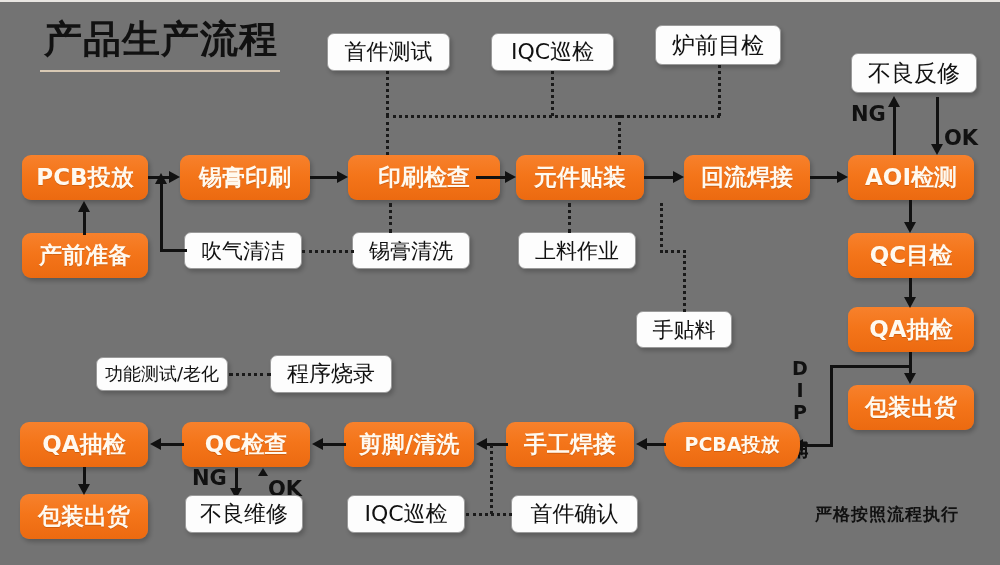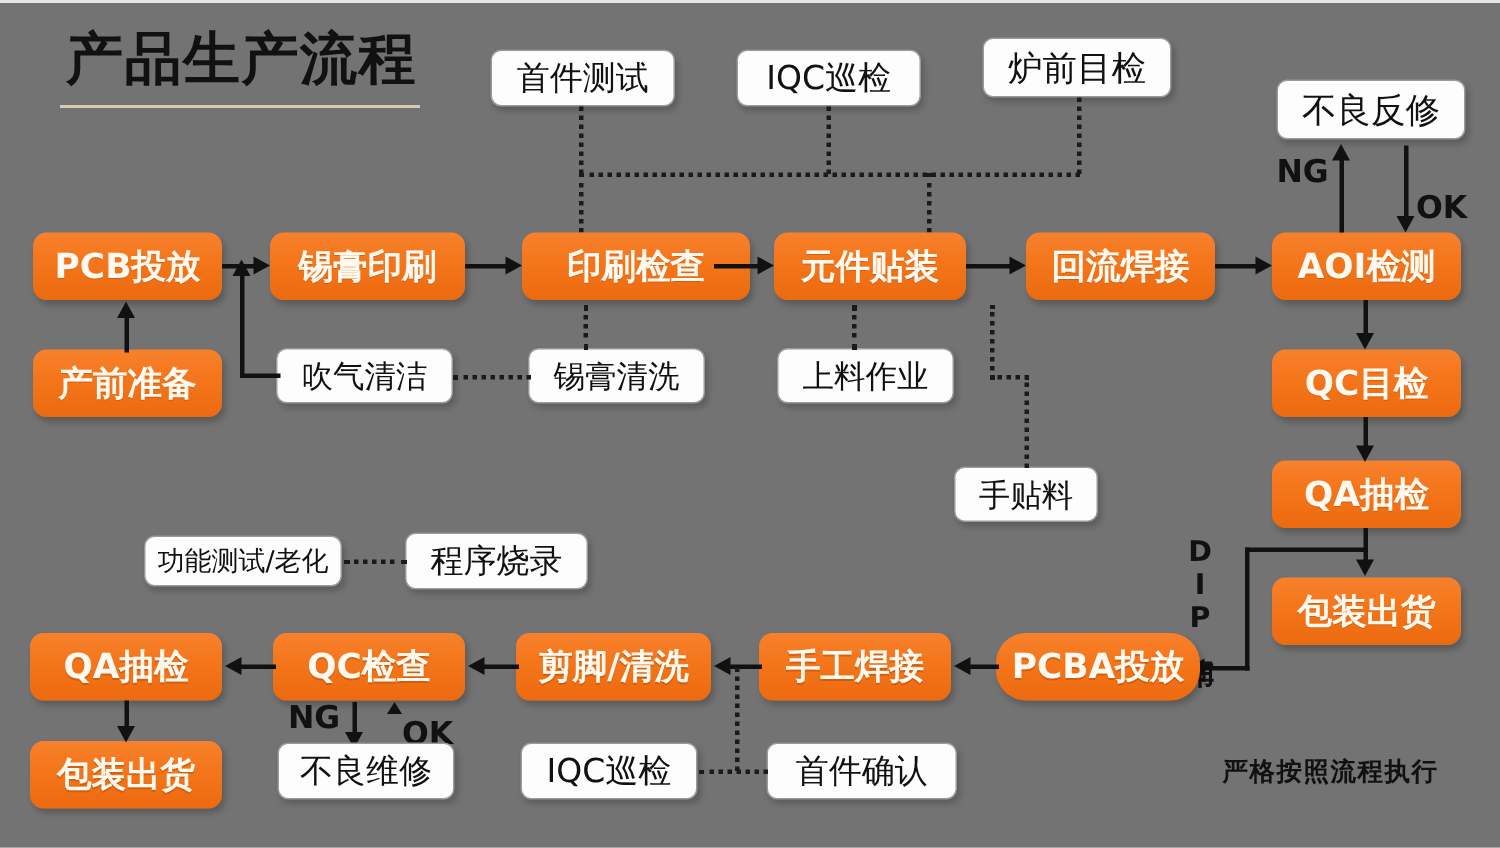--- a/index.html
+++ b/index.html
@@ -169,21 +169,21 @@
   <div class="pbox" style="left:848px;top:385px;width:126px;height:45px;font-size:23px;">包装出货</div>
   <div class="ln lnv" style="left:909px;top:352px;height:22px;"></div>
   <div class="arw arw-d" style="left:904px;top:373px;"></div>
 
   <div class="ln lnh" style="left:830px;top:365px;width:81px;"></div>
   <div class="ln lnv" style="left:830px;top:365px;height:82px;"></div>
   <div class="ln lnh" style="left:801px;top:444px;width:32px;"></div>
   <div class="arw arw-l" style="left:792px;top:439px;"></div>
   <div class="vlbl" style="left:790px;top:357px;font-size:19px;">DIP车间</div>
 
-  <div class="pbox" style="left:664px;top:422px;width:136px;height:45px;font-size:23px;border-radius:20px;">PCBA投放</div>
+  <div class="pbox" style="left:664px;top:422px;width:136px;height:45px;font-size:19px;border-radius:20px;">PCBA投放</div>
   <div class="pbox" style="left:506px;top:422px;width:128px;height:45px;font-size:23px;">手工焊接</div>
   <div class="pbox" style="left:344px;top:422px;width:130px;height:45px;font-size:23px;">剪脚/清洗</div>
   <div class="pbox" style="left:182px;top:422px;width:128px;height:45px;font-size:23px;">QC检查</div>
   <div class="pbox" style="left:20px;top:422px;width:128px;height:45px;font-size:23px;">QA抽检</div>
   <div class="pbox" style="left:20px;top:494px;width:128px;height:45px;font-size:23px;">包装出货</div>
 
   <div class="ln lnh" style="left:646px;top:443px;width:20px;"></div>
   <div class="arw arw-l" style="left:636px;top:438px;"></div>
 
   <div class="ln lnh" style="left:486px;top:443px;width:22px;"></div>

